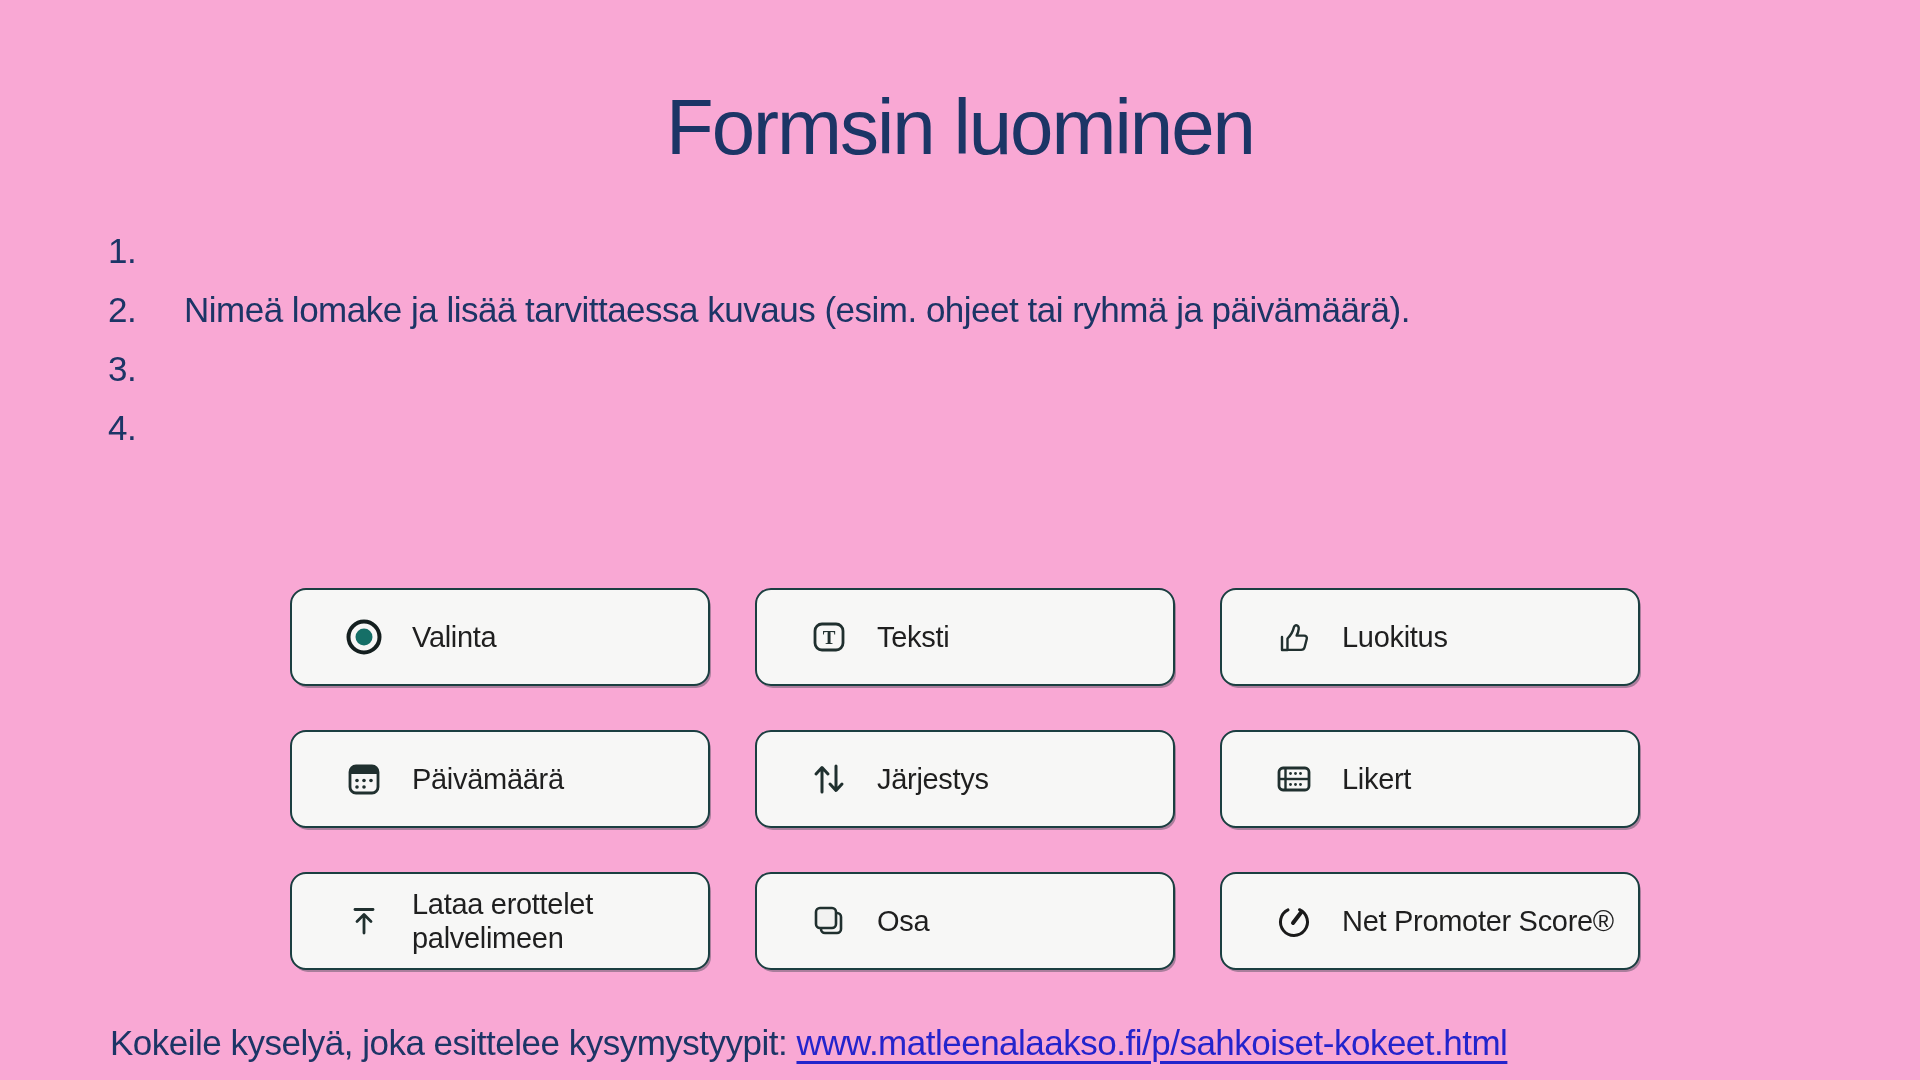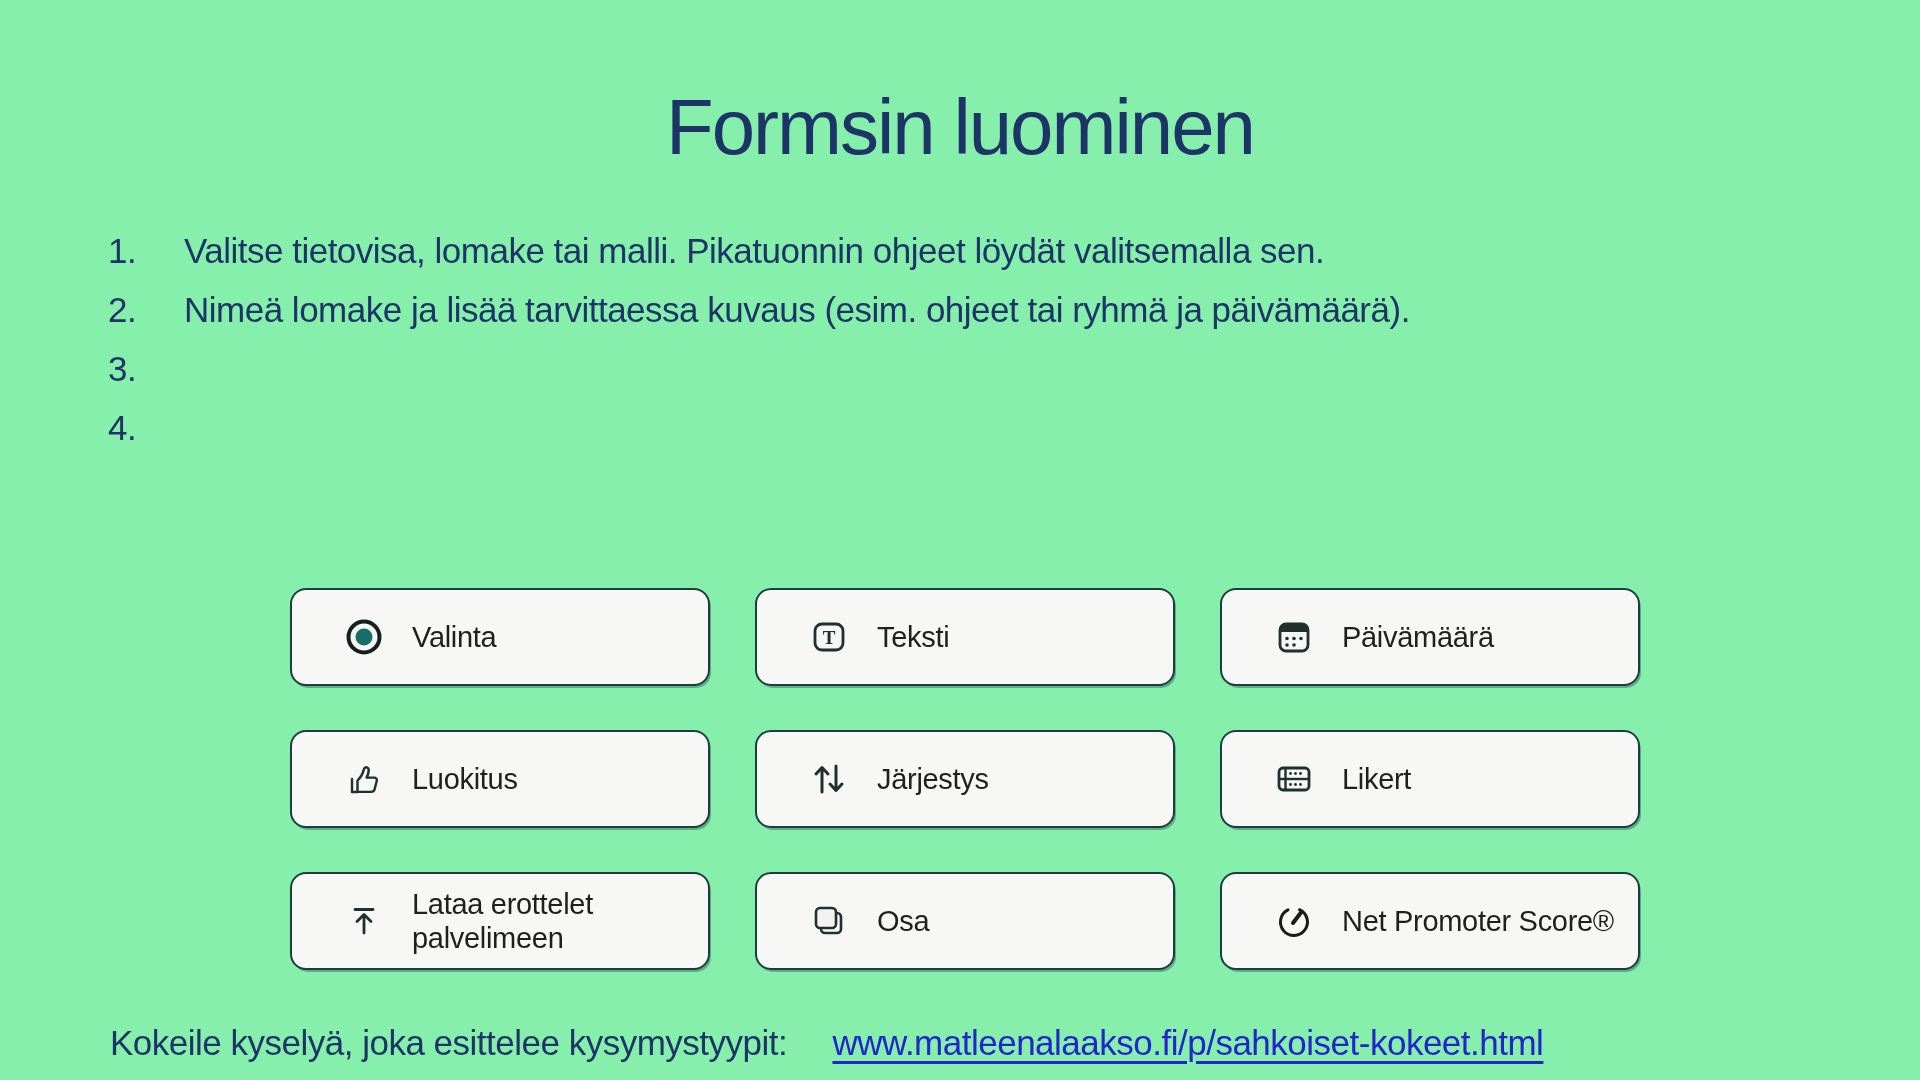--- a/index.html
+++ b/index.html
@@ -1,20 +1,20 @@
 <!DOCTYPE html>
 <html><head>
 <meta charset="utf-8">
 <style>
   html,body{margin:0;padding:0;}
   body{
     width:1920px;height:1080px;background:#ffffff;overflow:hidden;
     font-family:"Liberation Sans", sans-serif;
   }
-  .slide{position:relative;width:1920px;height:1080px;background:#86efac;}
+  .slide{position:relative;width:1920px;height:1080px;background:#f9a8d4;}
 
   .title{
     position:absolute;top:88px;left:0;width:1920px;
     text-align:center;font-size:78px;line-height:1;
     color:#1c3566;letter-spacing:-2px;font-weight:500;
   }
 
   .steps{position:absolute;top:228px;left:108px;width:1740px;}
   .step{display:flex;margin-bottom:13px;color:#1c3566;
         font-size:35px;line-height:46px;letter-spacing:-0.5px;}
@@ -39,35 +39,34 @@
     max-width:290px;
   }
 
   .footer{
     position:absolute;top:1020px;left:110px;
     font-size:35px;line-height:46px;letter-spacing:-0.5px;color:#1c3566;
     white-space:nowrap;
   }
   .footer a{
     color:#2424cc;text-decoration:underline;
-    text-decoration-thickness:3px;text-underline-offset:6px;margin-left:36px;
+    text-decoration-thickness:3px;text-underline-offset:6px;
   }
   svg{display:block;}
 </style>
 </head>
 <body>
 
 <div class="slide">
 
   <div class="title">Formsin luominen</div>
 
   <div class="steps">
     <div class="step">
       <span class="num">1.</span>
-      <span class="txt">Valitse tietovisa, lomake tai malli. Pikatuonnin ohjeet löydät valitsemalla sen.</span>
     </div>
     <div class="step">
       <span class="num">2.</span>
       <span class="txt">Nimeä lomake ja lisää tarvittaessa kuvaus (esim. ohjeet tai ryhmä ja päivämäärä).</span>
     </div>
     <div class="step">
       <span class="num">3.</span>
     </div>
     <div class="step">
       <span class="num">4.</span>
@@ -92,39 +91,39 @@
           <rect x="6" y="7" width="28" height="26" rx="7" fill="none" stroke="#20302f" stroke-width="2.8"></rect>
           <text x="20" y="27" text-anchor="middle" font-family="Liberation Serif, serif" font-size="19" font-weight="bold" fill="#20302f">T</text>
         </svg>
       </span>
       <span class="lbl">Teksti</span>
     </div>
 
     <div class="qbtn">
       <span class="ic">
         <svg width="40" height="40" viewBox="0 0 40 40">
+          <path d="M8 20 v13 h5.5 M13.5 21.5 C16.5 18.5 18.8 14.8 19.8 10.6 C20.2 8.8 21.5 8 22.8 8.4 C24.2 8.9 24.9 10.2 24.7 12 C24.5 14.2 23.6 16.6 22.6 18.6 L30.2 18.6 C31.9 18.6 33.2 20.2 32.8 21.8 L30.6 30.2 C30.2 31.8 28.8 32.9 27.1 32.9 L13.5 32.9 Z" fill="none" stroke="#20302f" stroke-width="2.4" stroke-linejoin="round" stroke-linecap="round"></path>
+        </svg>
+      </span>
+      <span class="lbl">Luokitus</span>
+    </div>
+
+    <div class="qbtn">
+      <span class="ic">
+        <svg width="40" height="40" viewBox="0 0 40 40">
           <rect x="6" y="7" width="28" height="27" rx="6" fill="none" stroke="#20302f" stroke-width="2.8"></rect>
           <path d="M6 13 q0-6 6-6 h16 q6 0 6 6 v2 H6 Z" fill="#20302f"></path>
           <circle cx="13" cy="21.5" r="1.8" fill="#20302f"></circle>
           <circle cx="20" cy="21.5" r="1.8" fill="#20302f"></circle>
           <circle cx="27" cy="21.5" r="1.8" fill="#20302f"></circle>
           <circle cx="13" cy="28" r="1.8" fill="#20302f"></circle>
           <circle cx="20" cy="28" r="1.8" fill="#20302f"></circle>
         </svg>
       </span>
       <span class="lbl">Päivämäärä</span>
-    </div>
-
-    <div class="qbtn">
-      <span class="ic">
-        <svg width="40" height="40" viewBox="0 0 40 40">
-          <path d="M8 20 v13 h5.5 M13.5 21.5 C16.5 18.5 18.8 14.8 19.8 10.6 C20.2 8.8 21.5 8 22.8 8.4 C24.2 8.9 24.9 10.2 24.7 12 C24.5 14.2 23.6 16.6 22.6 18.6 L30.2 18.6 C31.9 18.6 33.2 20.2 32.8 21.8 L30.6 30.2 C30.2 31.8 28.8 32.9 27.1 32.9 L13.5 32.9 Z" fill="none" stroke="#20302f" stroke-width="2.4" stroke-linejoin="round" stroke-linecap="round"></path>
-        </svg>
-      </span>
-      <span class="lbl">Luokitus</span>
     </div>
 
     <div class="qbtn">
       <span class="ic">
         <svg width="40" height="40" viewBox="0 0 40 40">
           <path d="M13 33 V9 M7 15 L13 8.5 L19 15" fill="none" stroke="#20302f" stroke-width="3" stroke-linecap="round" stroke-linejoin="round"></path>
           <path d="M27 7 V31 M21 25 L27 31.5 L33 25" fill="none" stroke="#20302f" stroke-width="3" stroke-linecap="round" stroke-linejoin="round"></path>
         </svg>
       </span>
       <span class="lbl">Järjestys</span>

